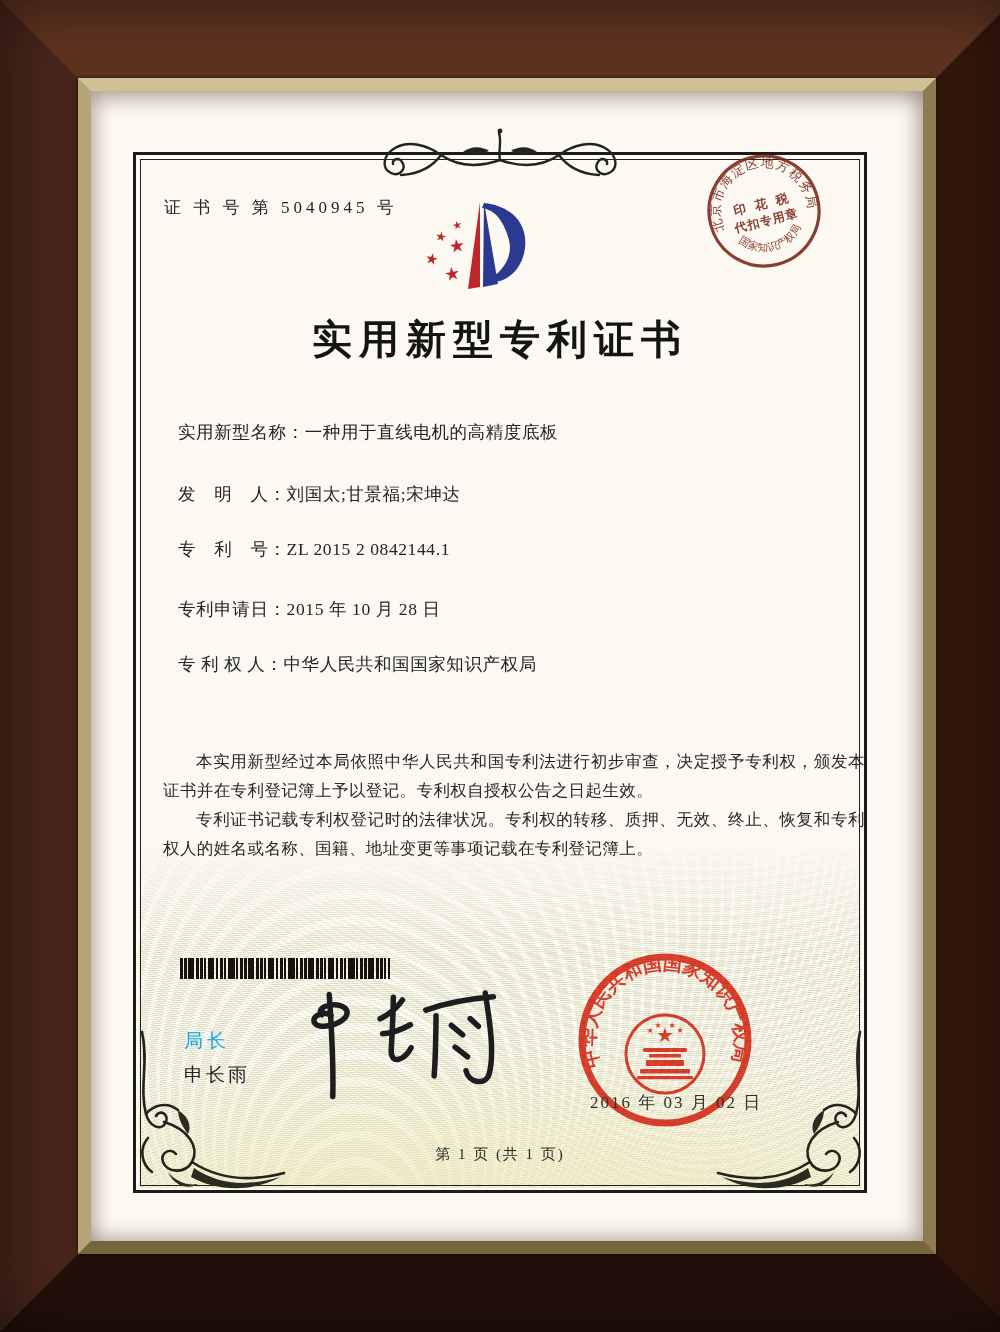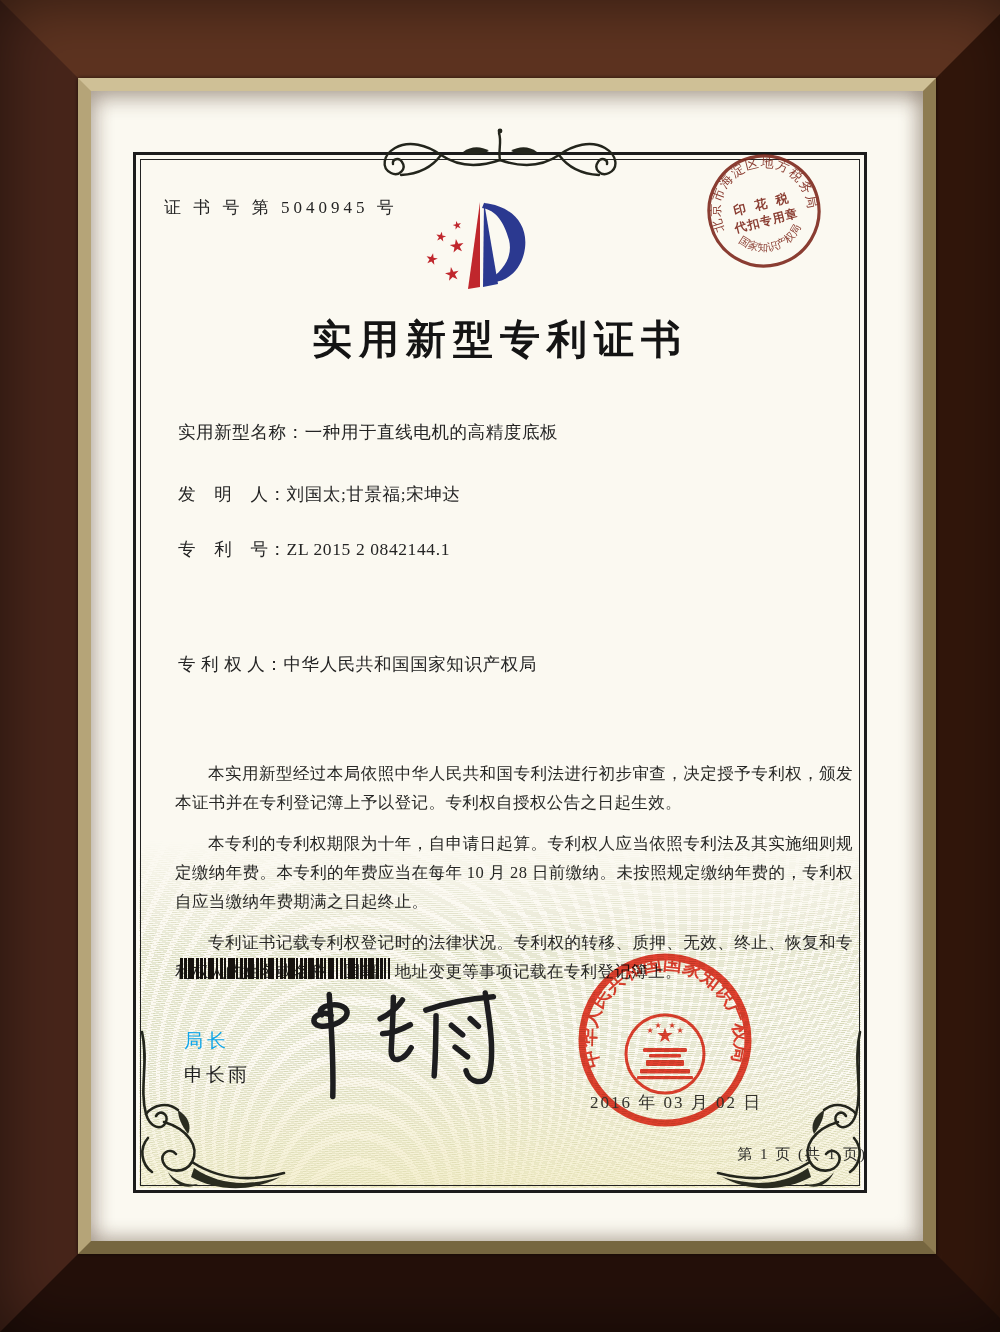--- a/index.html
+++ b/index.html
@@ -29,32 +29,32 @@
     -webkit-mask-image:linear-gradient(to top,#000 68%,transparent 100%);
             mask-image:linear-gradient(to top,#000 68%,transparent 100%);}
   
   .abs{position:absolute;z-index:4;}
   .cert-no{left:164px;top:196px;font-size:17px;letter-spacing:4px;color:#242424;}
   .title{left:133px;top:312px;width:734px;text-align:center;font-size:40px;font-weight:700;
          letter-spacing:7px;color:#141414;}
   .field{left:178px;width:660px;font-size:17.5px;letter-spacing:.6px;color:#242424;white-space:nowrap;}
   .paras{left:163px;top:747px;width:702px;font-size:16.5px;line-height:29px;color:#272725;
          text-align:justify;}
-  .paras p{margin:12px;text-indent:2em;letter-spacing:.4px;}
+  .paras p{margin:0;text-indent:2em;letter-spacing:.4px;}
   .barcode{left:180px;top:958px;width:210px;height:21px;z-index:4;
     background:
       repeating-linear-gradient(90deg,#16120e 0 2px,rgba(0,0,0,0) 2px 4px),
       repeating-linear-gradient(90deg,#16120e 0 1px,rgba(0,0,0,0) 1px 6px),
       repeating-linear-gradient(90deg,#16120e 0 3px,rgba(0,0,0,0) 3px 10px);}
   .sig-title{left:184px;top:1028px;font-size:19px;letter-spacing:4px;color:#0ea5e9;
     font-family:"Liberation Sans","DejaVu Sans",sans-serif;}
   .sig-name{left:184px;top:1062px;font-size:19px;letter-spacing:3px;color:#1f1f1f;
     font-family:Liberation Serif, serif;}
   .seal-date{left:590px;top:1091px;font-size:17px;letter-spacing:2px;color:#33322c;z-index:7;}
-  .page-footer{left:133px;top:1145px;width:734px;text-align:right;font-size:15px;
+  .page-footer{left:133px;top:1145px;width:734px;text-align:center;font-size:15px;
     letter-spacing:2px;color:#2b2b28;z-index:4;}
   .svg-abs{position:absolute;}
   .stamp-wrap{left:703px;top:150px;width:122px;height:122px;z-index:4;
     transform:rotate(-14deg);opacity:.88;}
   .logo-wrap{left:424px;top:196px;width:112px;height:108px;z-index:4;}
   .seal-wrap{left:575px;top:950px;width:180px;height:180px;z-index:6;opacity:.93;
     mix-blend-mode:multiply;}
   .sig-wrap{left:295px;top:988px;width:215px;height:112px;z-index:5;transform:rotate(-2deg);}
   .orn-top{left:357px;top:126px;width:286px;height:54px;z-index:4;}
   .orn-bl{left:134px;top:1030px;width:152px;height:162px;z-index:4;}
@@ -154,27 +154,29 @@
 
   <div class="abs field" style="top:420px">
     <span>实用新型名称：</span><span>一种用于直线电机的高精度底板</span>
   </div>
   <div class="abs field" style="top:482px">
     <span>发　明　人：</span><span>刘国太;甘景福;宋坤达</span>
   </div>
   <div class="abs field" style="top:537px">
     <span>专　利　号：</span><span>ZL 2015 2 0842144.1</span>
   </div>
+  <div class="abs field" style="top:597px">
+    <span>专利申请日：</span><span>2015 年 10 月 28 日</span>
+  </div>
   <div class="abs field" style="top:652px">
     <span>专 利 权 人：</span><span>中华人民共和国国家知识产权局</span>
   </div>
 
   <div class="abs paras">
     <p>本实用新型经过本局依照中华人民共和国专利法进行初步审查，决定授予专利权，颁发本证书并在专利登记簿上予以登记。专利权自授权公告之日起生效。</p>
-    <p>本专利的专利权期限为十年，自申请日起算。专利权人应当依照专利法及其实施细则规定缴纳年费。本专利的年费应当在每年 10 月 28 日前缴纳。未按照规定缴纳年费的，专利权自应当缴纳年费期满之日起终止。</p>
     <p>专利证书记载专利权登记时的法律状况。专利权的转移、质押、无效、终止、恢复和专利权人的姓名或名称、国籍、地址变更等事项记载在专利登记簿上。</p>
   </div>
 
   <div class="abs barcode"></div>
 
   <div class="abs sig-title">局长</div>
   <div class="abs sig-name">申长雨</div>
 
   <svg class="svg-abs sig-wrap" viewBox="0 0 215 112">
     <g stroke="#1d1d1f" stroke-width="5.5" fill="none" stroke-linecap="round" stroke-linejoin="round">

